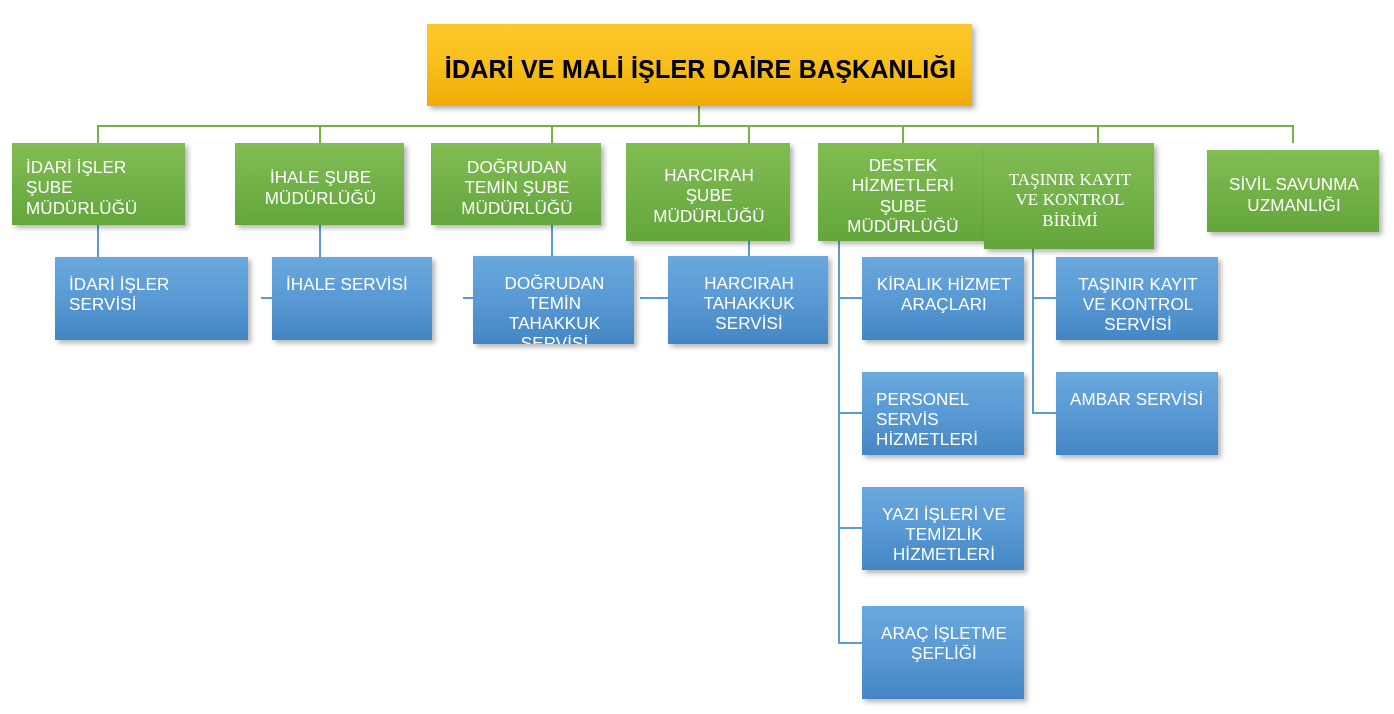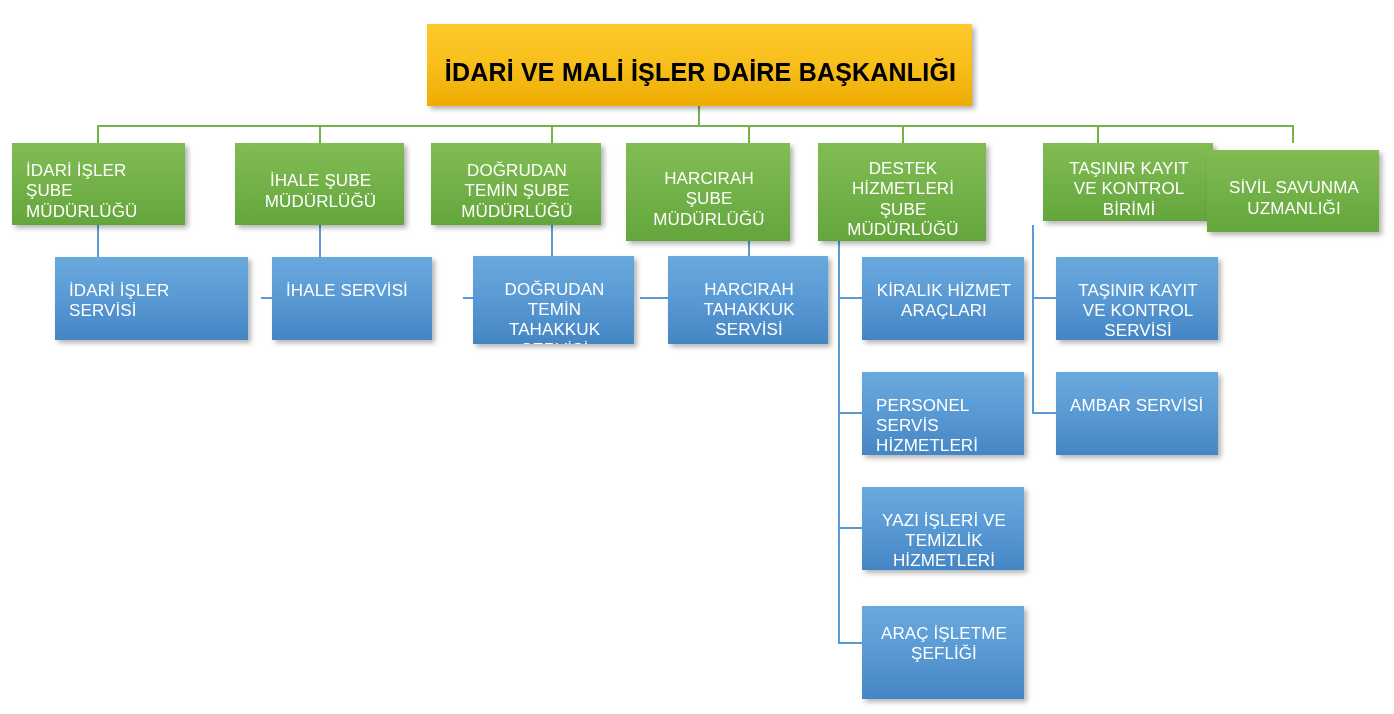--- a/index.html
+++ b/index.html
@@ -40,21 +40,21 @@
   .conn-blue-v {
     background: #5b9bd5;
     width: 2px;
   }
 
   
   .node {
     position: absolute;
     z-index: 3;
     display: flex;
-    padding: 24px 12px 9px 14px;
+    padding: 18px 12px 9px 14px;
     line-height: 1.18;
     letter-spacing: .1px;
     box-shadow: 3px 3px 5px rgba(0,0,0,0.30);
     overflow: hidden;
   }
 
   .node-root {
     background: linear-gradient(to bottom, #fdc82c 0%, #f9c01c 45%, #eeac05 100%);
     color: #000000;
     font-weight: bold;
@@ -120,21 +120,21 @@
   </div>
 
   <div class="node node-green al-center" style="left:626px; top:143px; width:164px; height:98px;">
     <span>HARCIRAH ŞUBE MÜDÜRLÜĞÜ</span>
   </div>
 
   <div class="node node-green al-center" style="left:818px; top:143px; width:168px; height:98px;">
     <span>DESTEK HİZMETLERİ ŞUBE MÜDÜRLÜĞÜ</span>
   </div>
 
-  <div class="node node-green al-center" style="left:1043px; top:143px; width:170px; height:78px;">
+  <div class="node node-green al-center" style="left:984px; top:143px; width:170px; height:106px;font-family:Liberation Serif, serif;">
     <span>TAŞINIR KAYIT VE KONTROL BİRİMİ</span>
   </div>
 
   <div class="node node-green al-center" style="left:1207px; top:150px; width:172px; height:82px;">
     <span>SİVİL SAVUNMA UZMANLIĞI</span>
   </div>
 
   <div class="conn conn-blue-v" style="left:97px; top:225px; height:74px;"></div>
 
   <div class="conn conn-blue-v" style="left:319px; top:225px; height:74px;"></div>

